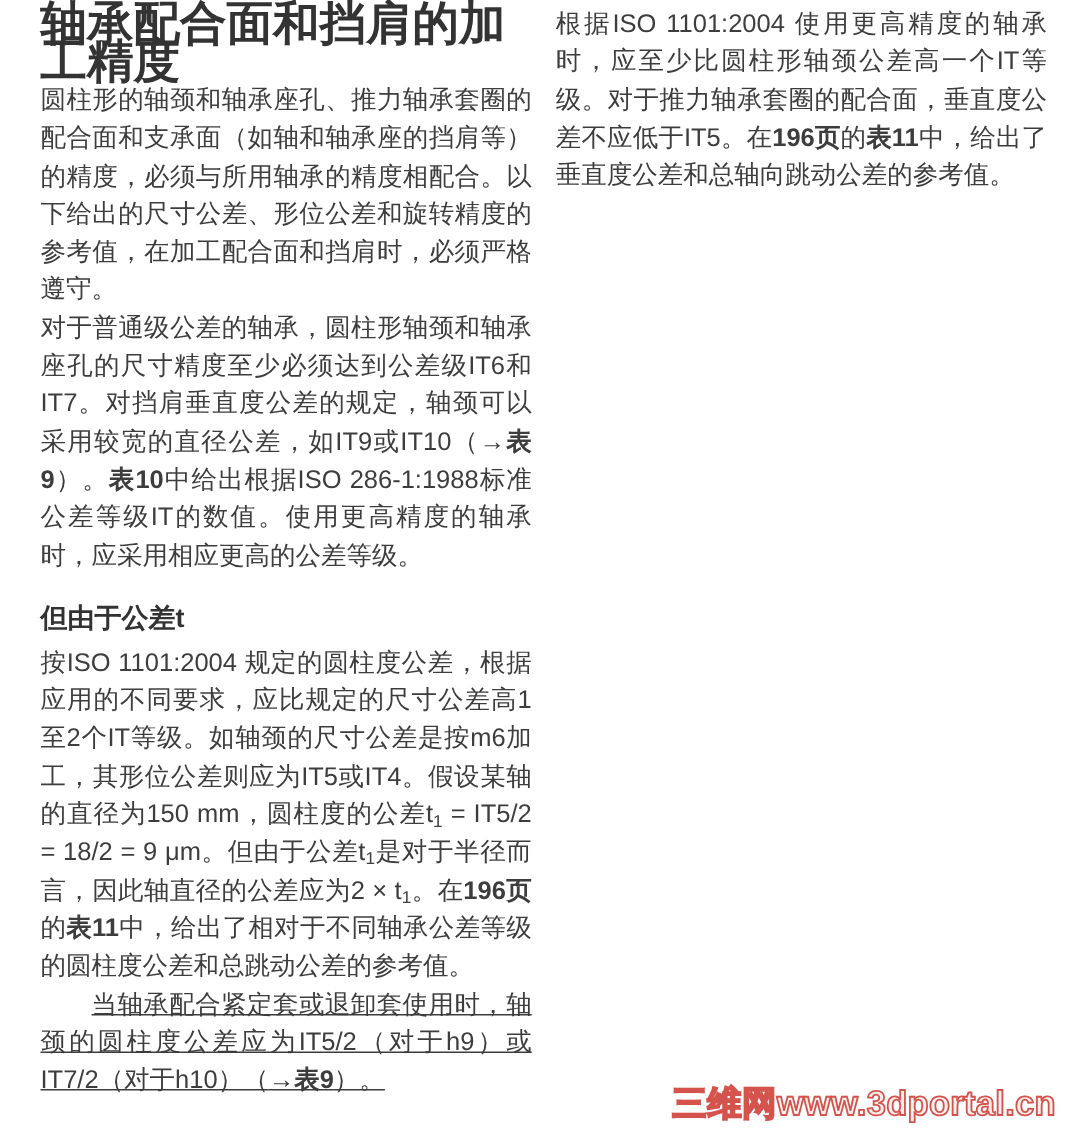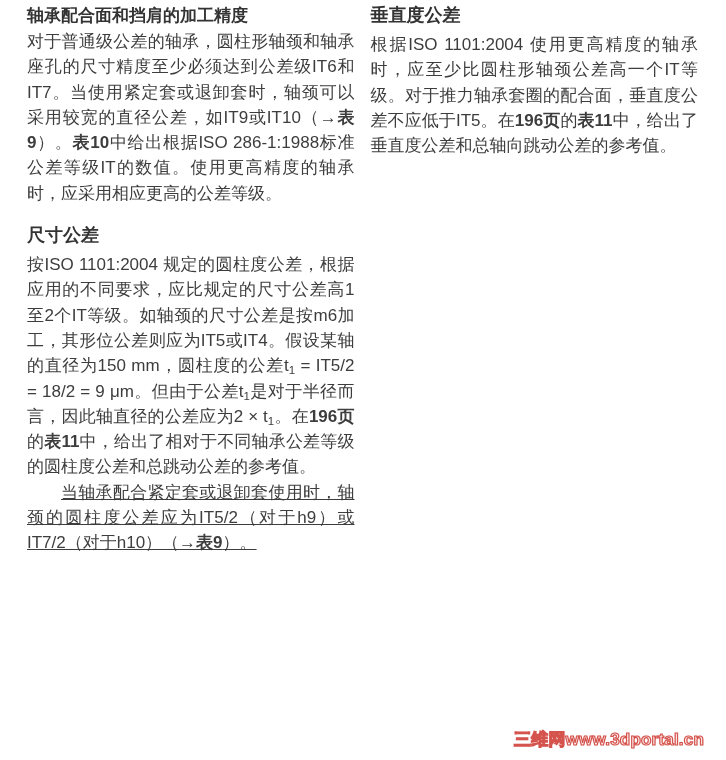--- a/index.html
+++ b/index.html
@@ -11,21 +11,21 @@
     font-family: "Liberation Sans", sans-serif;
   }
   .page {
     display: flex;
     gap: 16px;
     padding: 3px 28px 0 27px;
     box-sizing: border-box;
   }
   .col { flex: 1; min-width: 0; }
   h1 {
-    font-size: 17px; line-height: 25px;
+    font-size: 31px; line-height: 25px;
     margin: 0 0 1px 0;
     font-weight: 700; color: #333333;
   }
   h2 {
     font-size: 18px; line-height: 25px;
     margin: 17px 0 4px 0;
     font-weight: 700; color: #333333;
   }
   .col > :first-child { margin-top: 0; }
   p {
@@ -38,41 +38,41 @@
   .b { font-weight: 700; }
   sub {
     font-size: 11.5px;
     line-height: 0;
     position: relative; top: 3px;
     vertical-align: baseline;
   }
   .watermark {
     position: absolute;
     right: 22px; bottom: 9px;
-    font-size: 17px; font-weight: 700;
+    font-size: 23px; font-weight: 700;
     letter-spacing: 0.2px;
     white-space: nowrap;
     color: #fdf1ef;
     -webkit-text-stroke: 1.2px #d5534d;
     text-shadow: 0 0 1px #e8938f;
   }
 </style>
 </head>
 <body>
 
 <div class="page">
   <div class="col">
     <h1>轴承配合面和挡肩的加工精度</h1>
+    <p><span>圆柱形的轴颈和轴承座孔、推力轴承套圈的配合面和支承面（如轴和轴承座的挡肩等）的精度，必须与所用轴承的精度相配合。以下给出的尺寸公差、形位公差和旋转精度的参考值，在加工配合面和挡肩时，必须严格遵守。</span></p>
 
-    <p><span>对于普通级公差的轴承，圆柱形轴颈和轴承座孔的尺寸精度至少必须达到公差级IT6和IT7。当使用紧定套或退卸套时，轴颈可以采用较宽的直径公差，如IT9或IT10（</span><span class="b">→表9</span><span>）。</span><span class="b">表10</span><span>中给出根据ISO 286-1:1988标准公差等级IT的数值。使用更高精度的轴承时，应采用相应更高的公差等级。</span></p>
+    <p><span>对于普通级公差的轴承，圆柱形轴颈和轴承座孔的尺寸精度至少必须达到公差级IT6和IT7。对挡肩垂直度公差的规定，轴颈可以采用较宽的直径公差，如IT9或IT10（</span><span class="b">→表9</span><span>）。</span><span class="b">表10</span><span>中给出根据ISO 286-1:1988标准公差等级IT的数值。使用更高精度的轴承时，应采用相应更高的公差等级。</span></p>
 
-    <h2>尺寸公差</h2>
+    <h2>但由于公差t</h2>
     <p><span>按ISO 1101:2004 规定的圆柱度公差，根据应用的不同要求，应比规定的尺寸公差高1至2个IT等级。如轴颈的尺寸公差是按m6加工，其形位公差则应为IT5或IT4。假设某轴的直径为150 mm，圆柱度的公差t</span><sub>1</sub><span> = IT5/2 = 18/2 = 9 μm。但由于公差t</span><sub>1</sub><span>是对于半径而言，因此轴直径的公差应为2 × t</span><sub>1</sub><span>。在</span><span class="b">196页</span><span>的</span><span class="b">表11</span><span>中，给出了相对于不同轴承公差等级的圆柱度公差和总跳动公差的参考值。</span></p>
     <p class="indent"><span>当轴承配合紧定套或退卸套使用时，轴颈的圆柱度公差应为IT5/2（对于h9）或IT7/2（对于h10）（</span><span class="b">→表9</span><span>）。</span></p>
   </div>
 
   <div class="col">
-    <h2>垂直度公差</h2>
     <p><span>根据ISO 1101:2004 使用更高精度的轴承时，应至少比圆柱形轴颈公差高一个IT等级。对于推力轴承套圈的配合面，垂直度公差不应低于IT5。在</span><span class="b">196页</span><span>的</span><span class="b">表11</span><span>中，给出了垂直度公差和总轴向跳动公差的参考值。</span></p>
   </div>
 </div>
 
 <div class="watermark">三维网www.3dportal.cn</div>
 
 </body></html>

